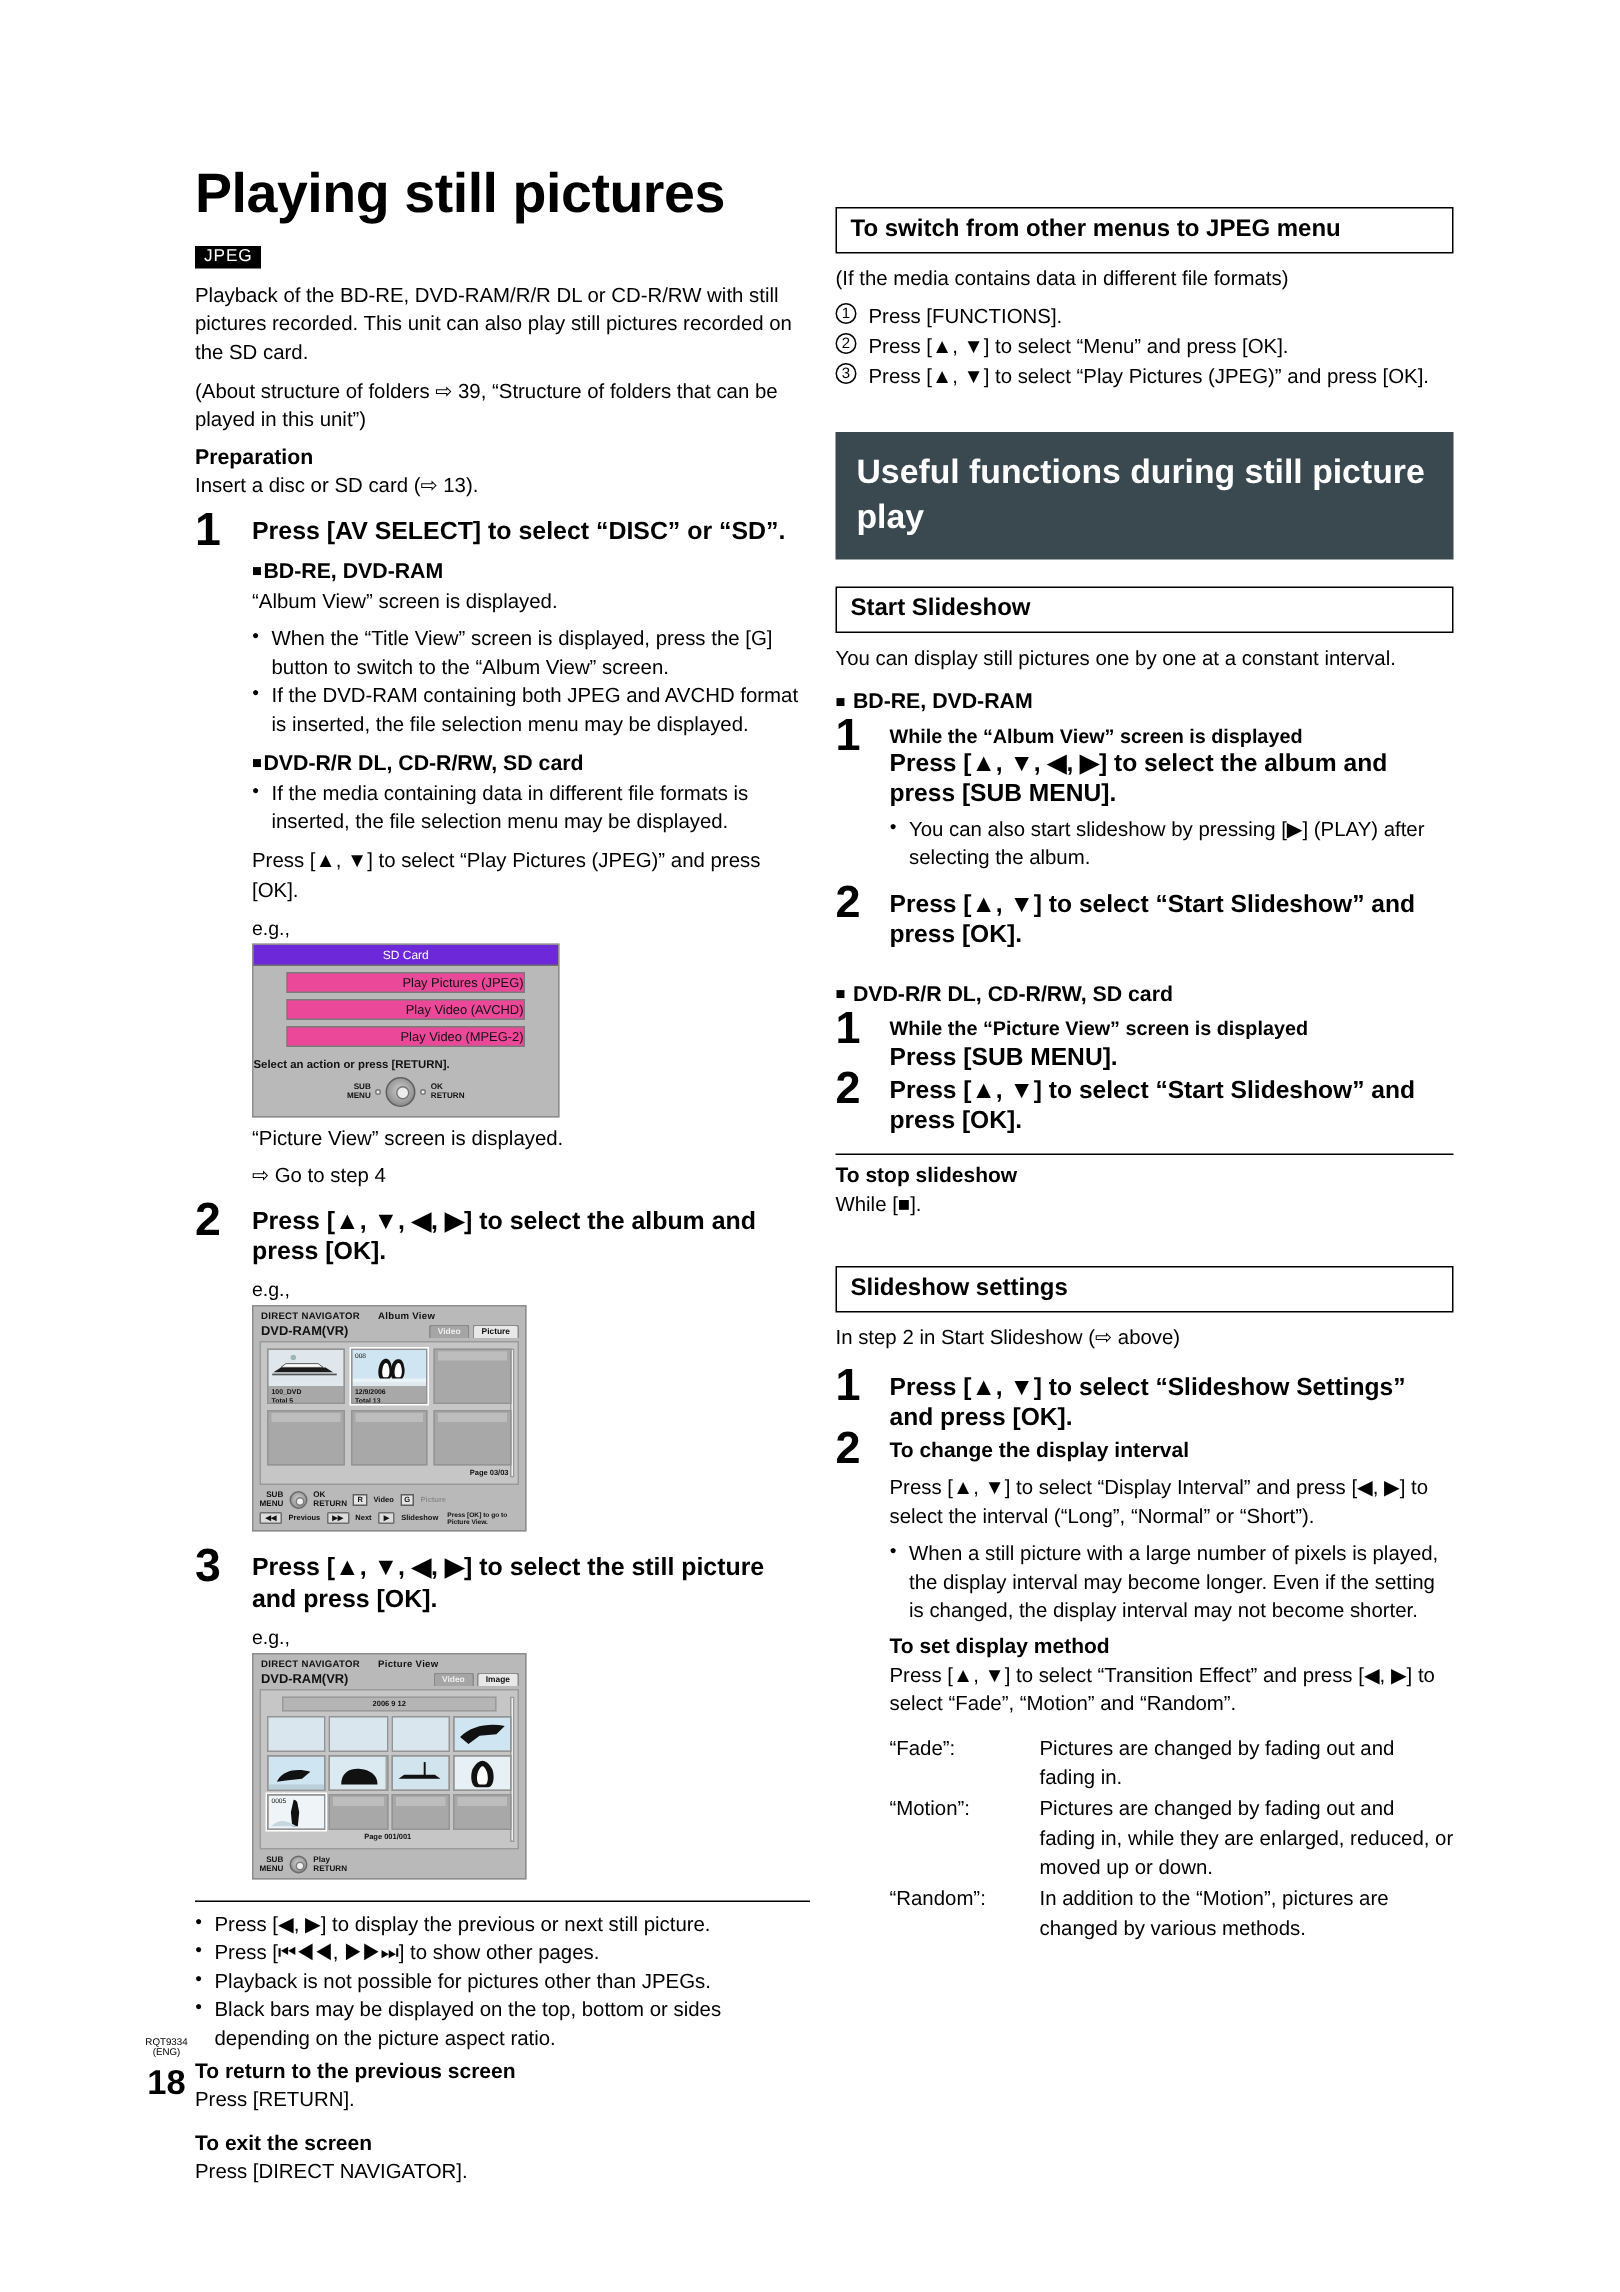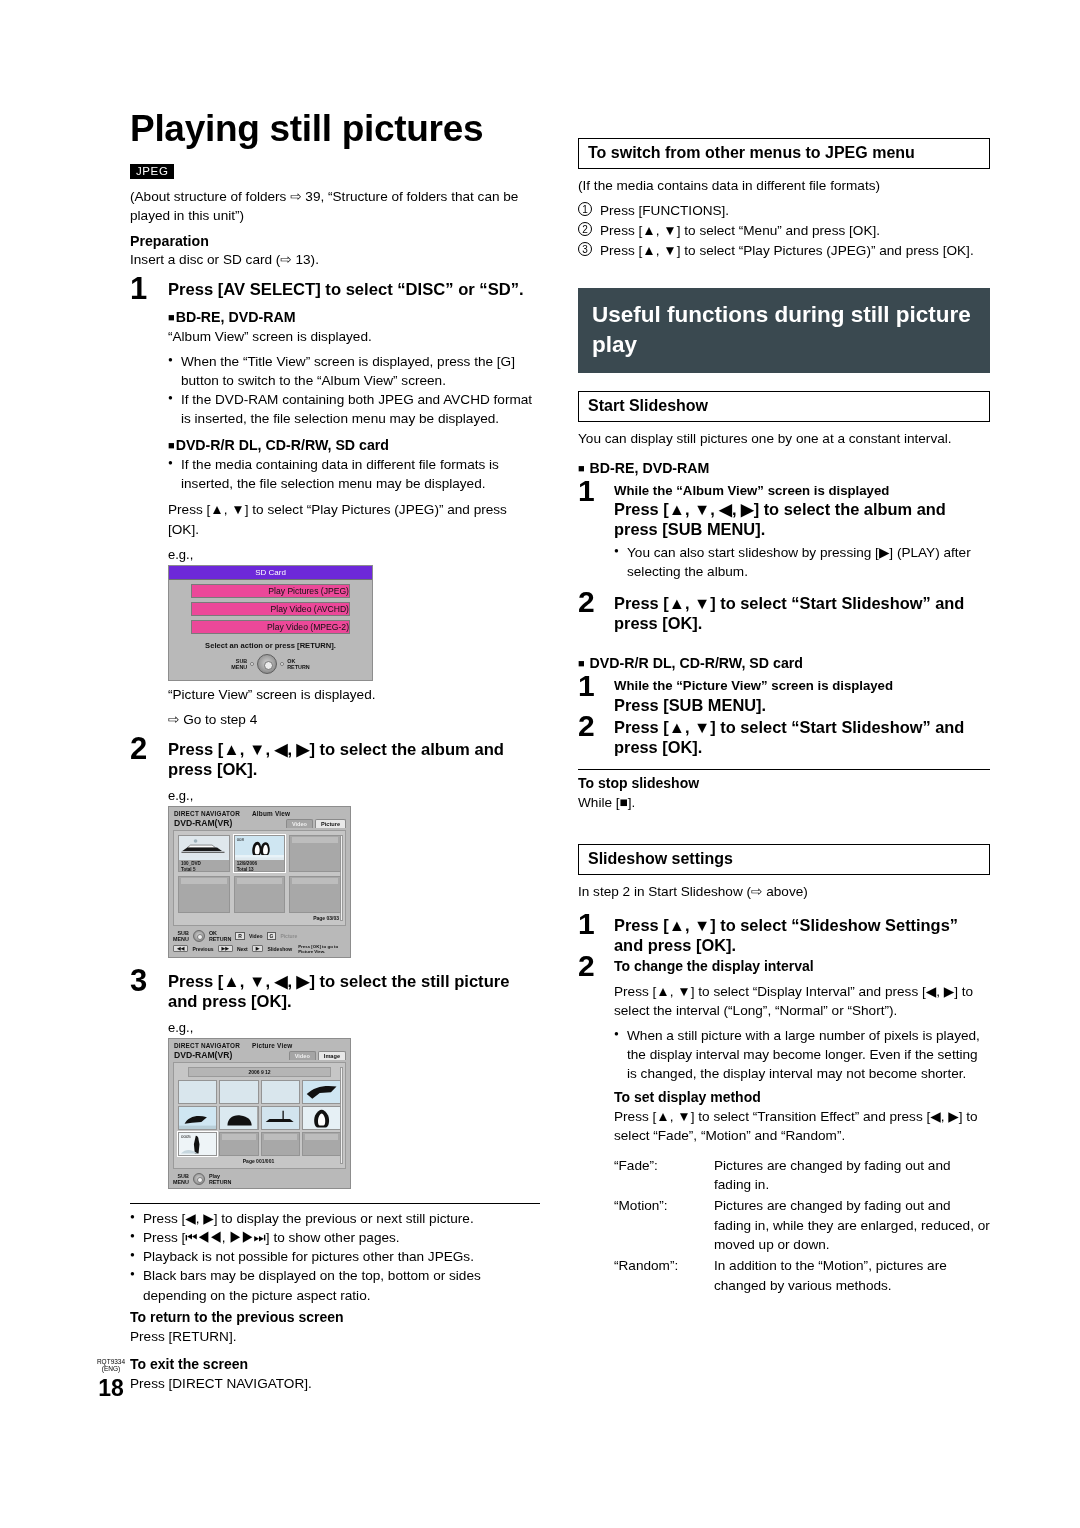--- a/index.html
+++ b/index.html
@@ -9,21 +9,21 @@
     background:#ffffff;
     font-family:"Liberation Sans", sans-serif;
     color:#000;
     position:relative;
     overflow:hidden;
   }
   .page { position:relative; width:1080px; height:1528px; }
 
   
   .col-left  { position:absolute; left:130px; top:110px; width:410px; }
-  .col-right { position:absolute; left:578px; top:138px; width:412px; }
+  .col-right { position:absolute; left:557px; top:138px; width:412px; }
 
   
   h1.title {
     font-size:37px; font-weight:bold; letter-spacing:-0.3px;
     margin:0 0 12px 0; line-height:1.05;
   }
   .jpeg-badge {
     display:inline-block; background:#000; color:#fff;
     font-size:11.5px; font-weight:normal; letter-spacing:0.6px;
     padding:1px 6px 2px 6px; margin-bottom:8px;
@@ -120,21 +120,21 @@
     background:#6d28d9; color:#fff; text-align:center;
     font-size:8px; padding:2px 0; font-weight:normal;
     border-bottom:1px solid #6f6f6f;
   }
   .sdcard .opt {
     background:#ec4899; border:1px solid #7a7a7a;
     margin:4px 22px 0 22px; text-align:right;
     font-size:8.6px; font-weight:normal; padding:1px 0;
   }
   .sdcard .note {
-    text-align:center; font-size:7.6px; margin-top:7px; font-weight:bold;
+    font-size:7.6px; margin-top:7px; font-weight:bold;
   }
   .padrow {
     display:flex; align-items:center; justify-content:center;
     gap:3px; margin-top:4px;
   }
   .padlbl { font-size:5.4px; font-weight:bold; line-height:1.15; text-align:right; }
   .padlbl.r { text-align:left; }
   .dpad {
     width:20px; height:20px; border-radius:50%;
     background:radial-gradient(circle at 50% 45%, #cfcfcf 0%, #9a9a9a 60%, #6e6e6e 100%);
@@ -197,20 +197,21 @@
 <body>
 
 <div class="page">
 
   <div class="col-left">
 
     <h1 class="title">Playing still pictures</h1>
 
     <div class="jpeg-badge">JPEG</div>
 
+    <p class="body">Playback of the BD-RE, DVD-RAM/R/R DL or CD-R/RW with still pictures recorded. This unit can also play still pictures recorded on the SD card.</p>
     <p class="body">(About structure of folders ⇨ 39, “Structure of folders that can be played in this unit”)</p>
 
     <div class="sub-bold">Preparation</div>
     <p class="body">Insert a disc or SD card (⇨ 13).</p>
 
     
     <div class="step">
       <span class="n">1</span>
       <div class="t">Press [AV SELECT] to select “DISC” or “SD”.</div>
     </div>

